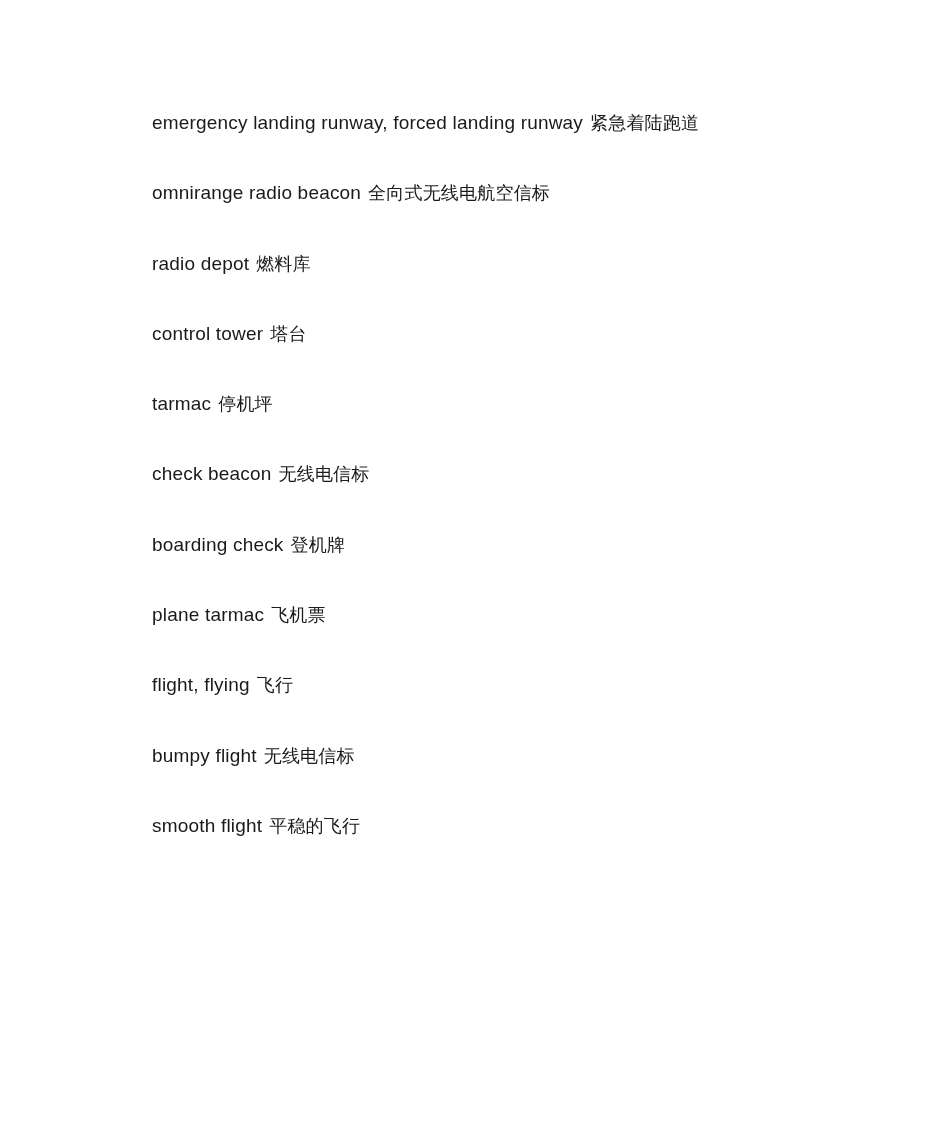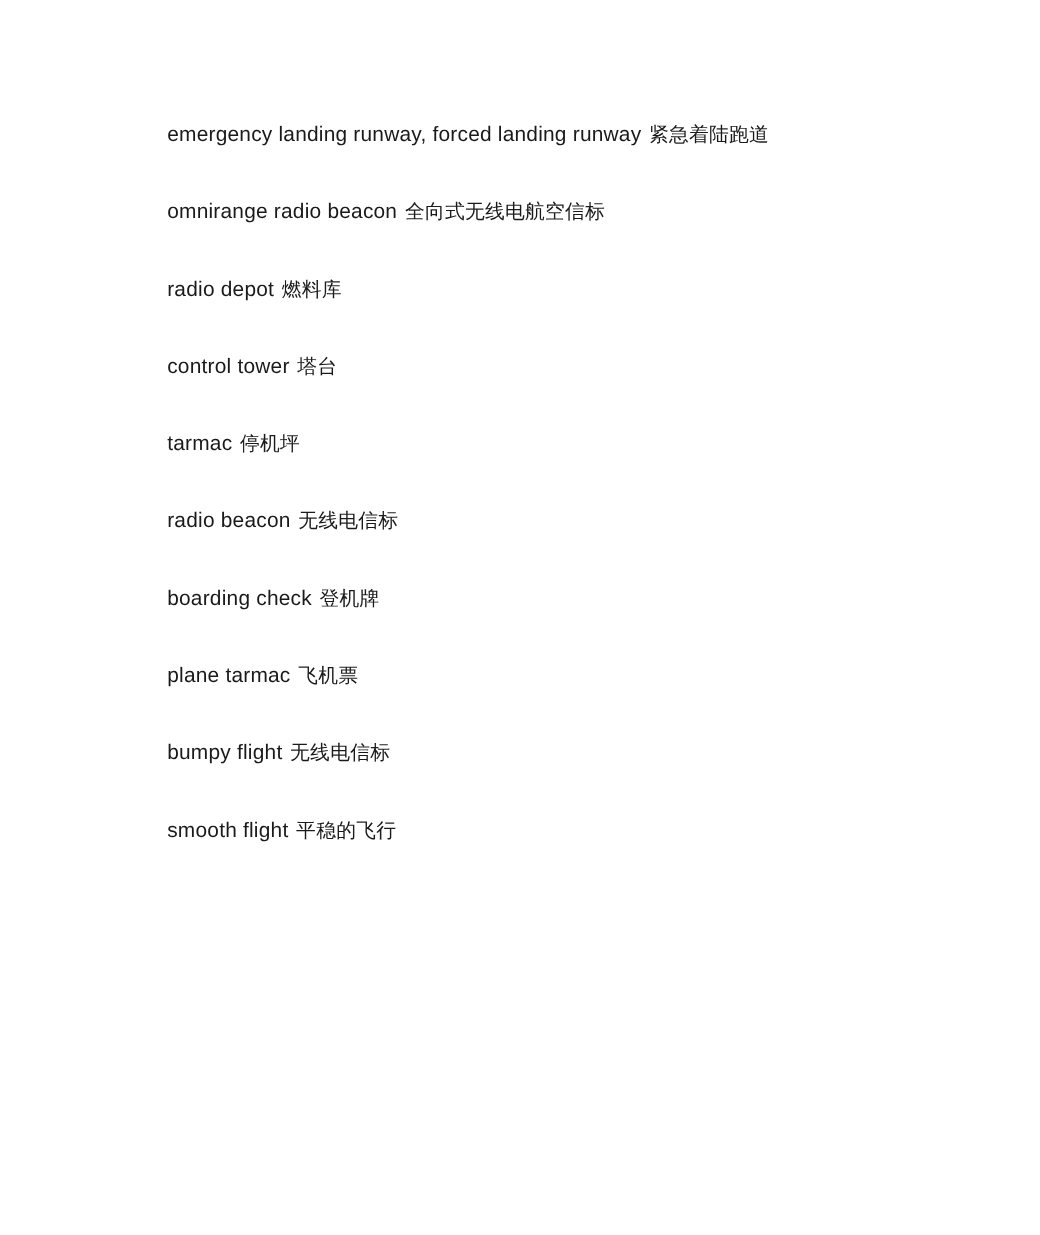--- a/index.html
+++ b/index.html
@@ -70,31 +70,34 @@
 
     <div class="entry">
       <span class="term">control tower</span><span class="gloss">塔台</span>
     </div>
 
     <div class="entry">
       <span class="term">tarmac</span><span class="gloss">停机坪</span>
     </div>
 
     <div class="entry">
-      <span class="term">radio beacon</span><span class="gloss">无线电信标</span>
+      <span class="term">check beacon</span><span class="gloss">无线电信标</span>
     </div>
 
     <div class="entry">
       <span class="term">boarding check</span><span class="gloss">登机牌</span>
     </div>
 
     <div class="entry">
       <span class="term">plane tarmac</span><span class="gloss">飞机票</span>
     </div>
 
+    <div class="entry">
+      <span class="term">flight, flying</span><span class="gloss">飞行</span>
+    </div>
 
     <div class="entry">
       <span class="term">bumpy flight</span><span class="gloss">无线电信标</span>
     </div>
 
     <div class="entry">
       <span class="term">smooth flight</span><span class="gloss">平稳的飞行</span>
     </div>
 
   </div>

